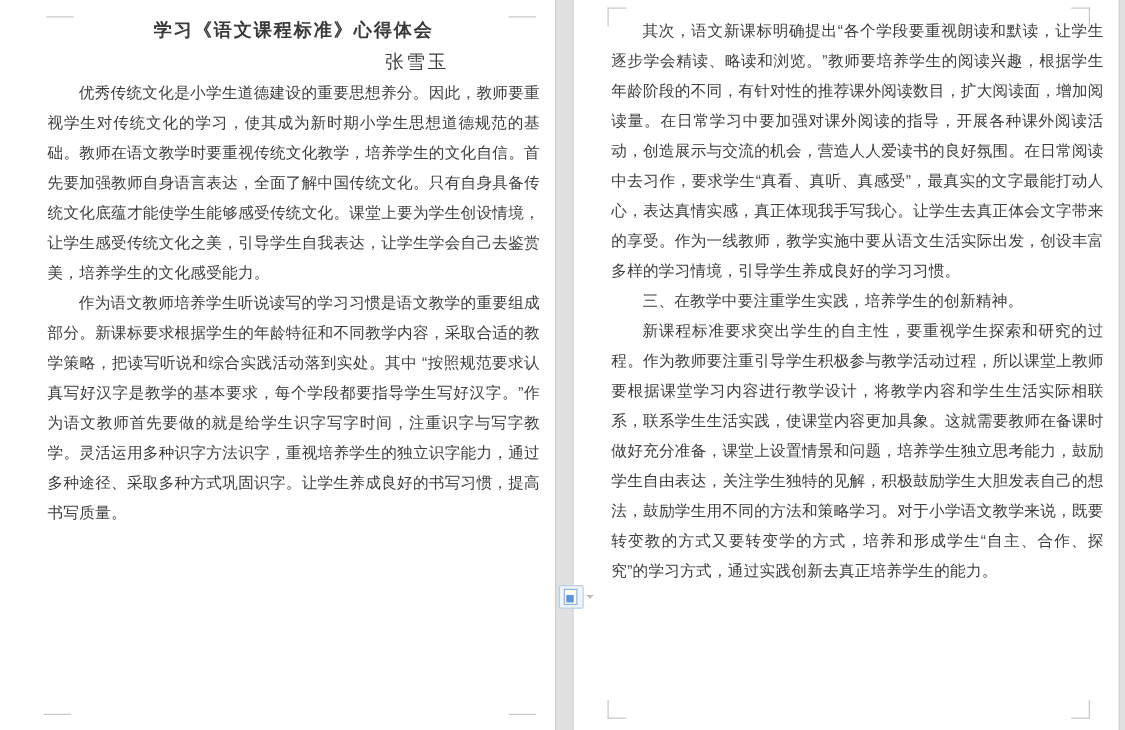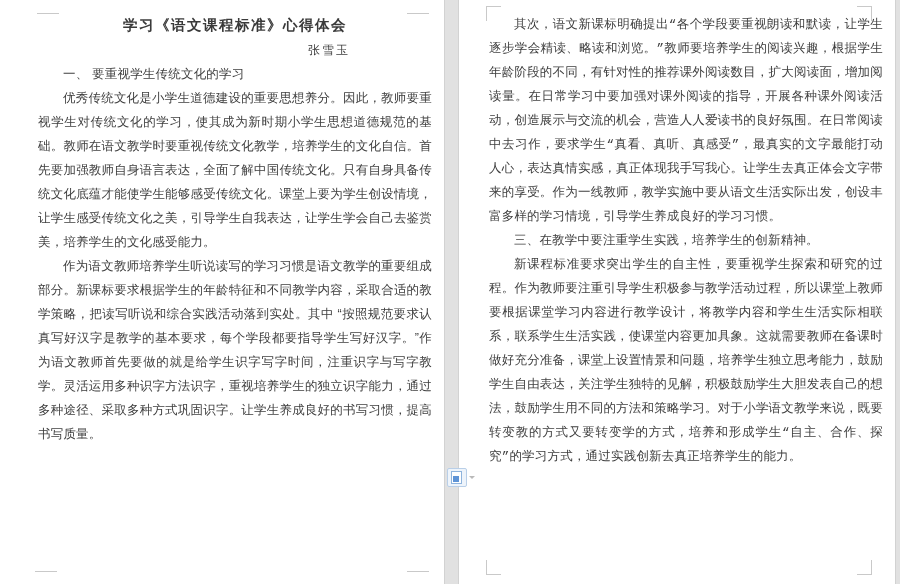--- a/index.html
+++ b/index.html
@@ -22,32 +22,32 @@
     box-sizing:border-box;
   }
   .right-edge {
     position:absolute; top:0; left:895px; width:5px; height:584px;
     background:#e1e1e1; border-left:1px solid #d2d2d2; box-sizing:border-box;
   }
 
   
   .doc-text { position:absolute; }
   .p1-text { left:38px;  top:6px;  width:394px; }
-  .p2-text { left:489px; top:13px; width:394px;font-family:Liberation Mono, monospace; }
+  .p2-text { left:489px; top:13px; width:394px; }
 
   .doc-title {
     text-align:center;
     font-size:14.5px;
     letter-spacing:1.5px;
     line-height:26px;
     margin:6px 0 0 0;
     color:#3a3a3a;
   }
   .doc-author {
-    font-size:12px;
+    font-size:15px;
     line-height:24px;
     margin:0;
     padding-left:270px;
     letter-spacing:2px;
   }
   .body-para, .heading-para {
     font-size:12.5px;
     line-height:24px;
     letter-spacing:0.2px;
     margin:0;
@@ -114,21 +114,20 @@
     <div class="mark mark-corner mark-tr" style="left:398px; top:6px;"></div>
     <div class="mark mark-corner mark-bl" style="left:27px; top:560px;"></div>
     <div class="mark mark-corner mark-br" style="left:398px; top:560px;"></div>
   </div>
 
   <div class="right-edge"></div>
 
   <div class="doc-text p1-text">
     <h1 class="doc-title">学习《语文课程标准》心得体会</h1>
     <p class="doc-author">张雪玉</p>
-    <p class="heading-para">一、 要重视学生传统文化的学习</p>
     <p class="body-para">优秀传统文化是小学生道德建设的重要思想养分。因此，教师要重视学生对传统文化的学习，使其成为新时期小学生思想道德规范的基础。教师在语文教学时要重视传统文化教学，培养学生的文化自信。首先要加强教师自身语言表达，全面了解中国传统文化。只有自身具备传统文化底蕴才能使学生能够感受传统文化。课堂上要为学生创设情境，让学生感受传统文化之美，引导学生自我表达，让学生学会自己去鉴赏美，培养学生的文化感受能力。</p>
     <p class="body-para">作为语文教师培养学生听说读写的学习习惯是语文教学的重要组成部分。新课标要求根据学生的年龄特征和不同教学内容，采取合适的教学策略，把读写听说和综合实践活动落到实处。其中 “按照规范要求认真写好汉字是教学的基本要求，每个学段都要指导学生写好汉字。”作为语文教师首先要做的就是给学生识字写字时间，注重识字与写字教学。灵活运用多种识字方法识字，重视培养学生的独立识字能力，通过多种途径、采取多种方式巩固识字。让学生养成良好的书写习惯，提高书写质量。</p>
   </div>
 
   <div class="doc-text p2-text">
     <p class="body-para">其次，语文新课标明确提出“各个学段要重视朗读和默读，让学生逐步学会精读、略读和浏览。”教师要培养学生的阅读兴趣，根据学生年龄阶段的不同，有针对性的推荐课外阅读数目，扩大阅读面，增加阅读量。在日常学习中要加强对课外阅读的指导，开展各种课外阅读活动，创造展示与交流的机会，营造人人爱读书的良好氛围。在日常阅读中去习作，要求学生“真看、真听、真感受”，最真实的文字最能打动人心，表达真情实感，真正体现我手写我心。让学生去真正体会文字带来的享受。作为一线教师，教学实施中要从语文生活实际出发，创设丰富多样的学习情境，引导学生养成良好的学习习惯。</p>
     <p class="heading-para">三、在教学中要注重学生实践，培养学生的创新精神。</p>
     <p class="body-para">新课程标准要求突出学生的自主性，要重视学生探索和研究的过程。作为教师要注重引导学生积极参与教学活动过程，所以课堂上教师要根据课堂学习内容进行教学设计，将教学内容和学生生活实际相联系，联系学生生活实践，使课堂内容更加具象。这就需要教师在备课时做好充分准备，课堂上设置情景和问题，培养学生独立思考能力，鼓励学生自由表达，关注学生独特的见解，积极鼓励学生大胆发表自己的想法，鼓励学生用不同的方法和策略学习。对于小学语文教学来说，既要转变教的方式又要转变学的方式，培养和形成学生“自主、合作、探究”的学习方式，通过实践创新去真正培养学生的能力。</p>
   </div>
 

